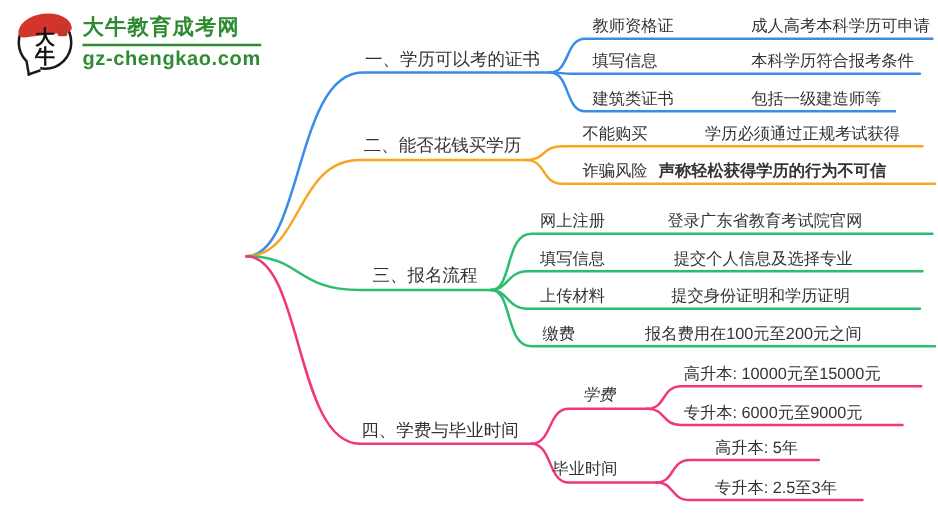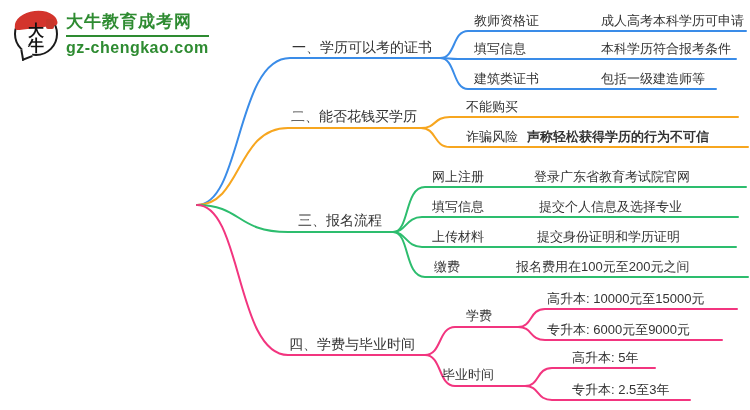--- a/index.html
+++ b/index.html
@@ -82,34 +82,35 @@
   <div class="node branch-label" style="left:292px;top:39px;">一、学历可以考的证书</div>
   <div class="node child-label" style="left:474px;top:13px;">教师资格证</div>
   <div class="node leaf-label" style="left:601px;top:13px;">成人高考本科学历可申请</div>
   <div class="node child-label" style="left:474px;top:41px;">填写信息</div>
   <div class="node leaf-label" style="left:601px;top:41px;">本科学历符合报考条件</div>
   <div class="node child-label" style="left:474px;top:71px;">建筑类证书</div>
   <div class="node leaf-label" style="left:601px;top:71px;">包括一级建造师等</div>
 
   <div class="node branch-label" style="left:291px;top:108px;">二、能否花钱买学历</div>
   <div class="node child-label" style="left:466px;top:99px;">不能购买</div>
+  <div class="node leaf-label" style="left:564px;top:99px;">学历必须通过正规考试获得</div>
   <div class="node child-label" style="left:466px;top:129px;">诈骗风险</div>
   <div class="node leaf-label" style="left:527px;top:129px;font-weight:bold;">声称轻松获得学历的行为不可信</div>
 
   <div class="node branch-label" style="left:298px;top:212px;">三、报名流程</div>
   <div class="node child-label" style="left:432px;top:169px;">网上注册</div>
   <div class="node leaf-label" style="left:534px;top:169px;">登录广东省教育考试院官网</div>
   <div class="node child-label" style="left:432px;top:199px;">填写信息</div>
   <div class="node leaf-label" style="left:539px;top:199px;">提交个人信息及选择专业</div>
   <div class="node child-label" style="left:432px;top:229px;">上传材料</div>
   <div class="node leaf-label" style="left:537px;top:229px;">提交身份证明和学历证明</div>
   <div class="node child-label" style="left:434px;top:259px;">缴费</div>
   <div class="node leaf-label" style="left:516px;top:259px;">报名费用在100元至200元之间</div>
 
   <div class="node branch-label" style="left:289px;top:336px;">四、学费与毕业时间</div>
-  <div class="node child-label" style="left:466px;top:308px;">学费</div>
+  <div class="node child-label" style="left:466px;top:308px;font-style:italic;">学费</div>
   <div class="node leaf-label" style="left:547px;top:291px;">高升本: 10000元至15000元</div>
   <div class="node leaf-label" style="left:547px;top:322px;">专升本: 6000元至9000元</div>
   <div class="node child-label" style="left:442px;top:367px;">毕业时间</div>
   <div class="node leaf-label" style="left:572px;top:350px;">高升本: 5年</div>
   <div class="node leaf-label" style="left:572px;top:382px;">专升本: 2.5至3年</div>
 
 </div>
 
 </body></html>

